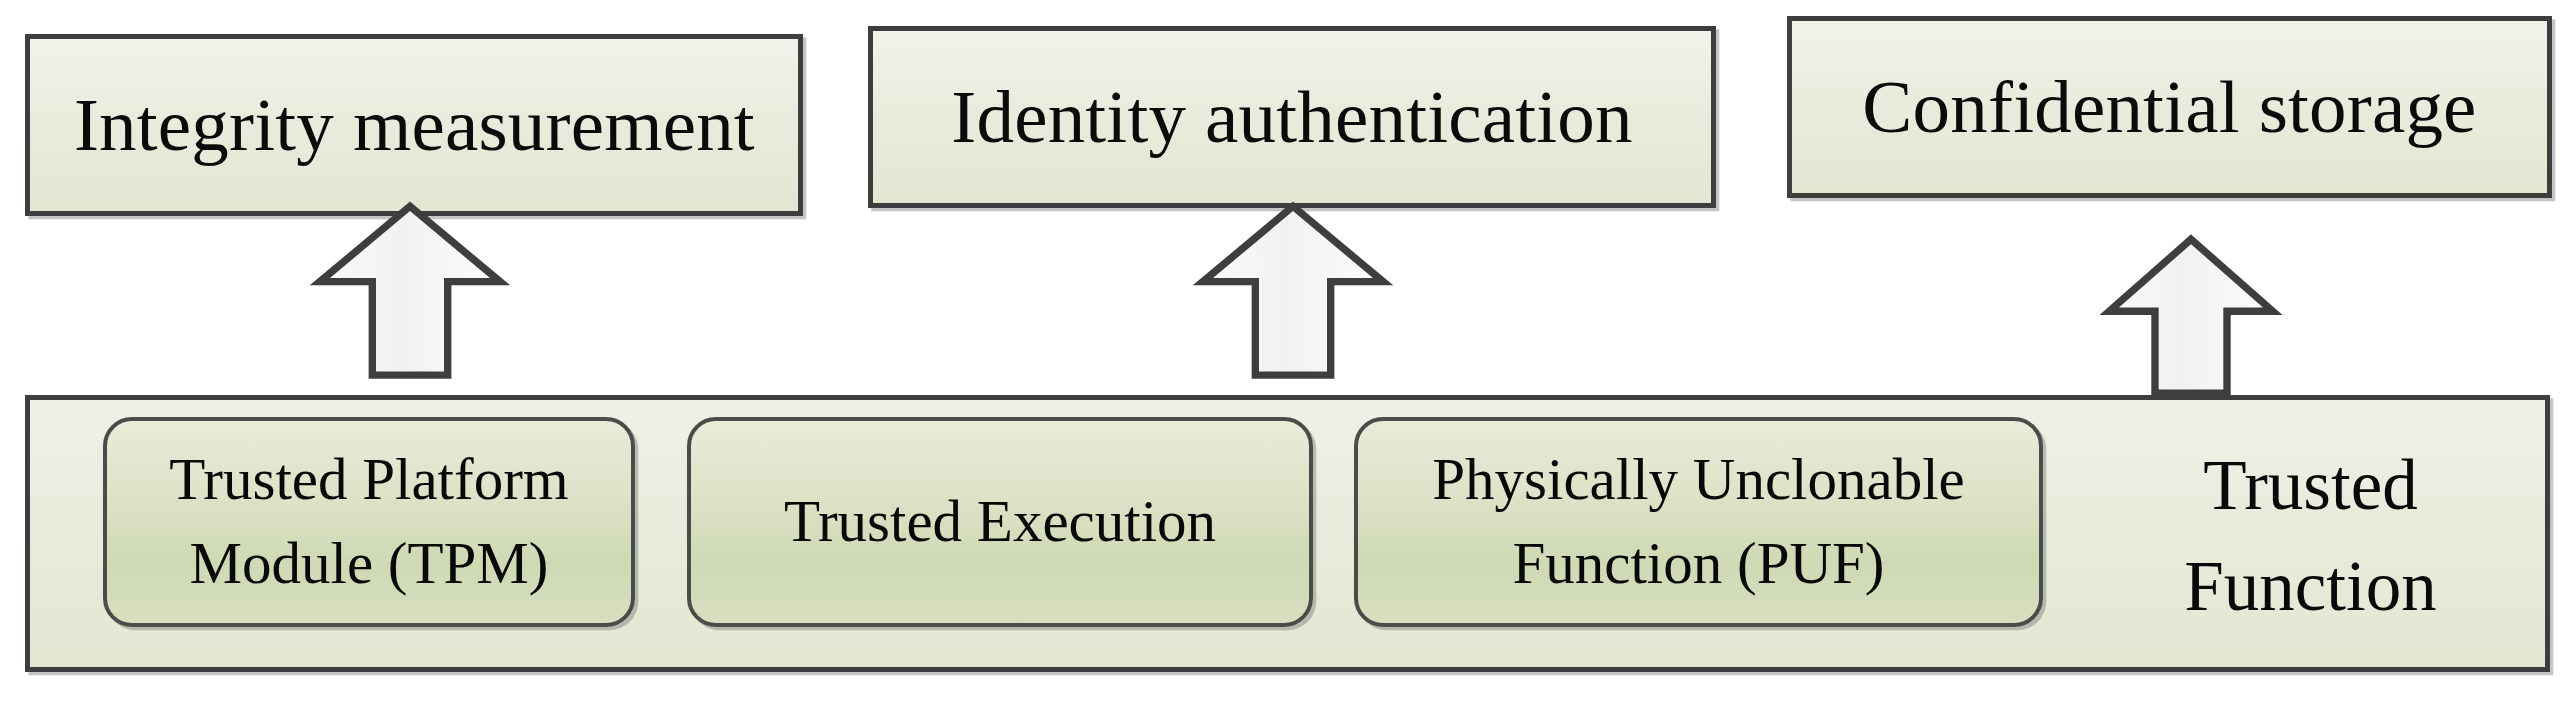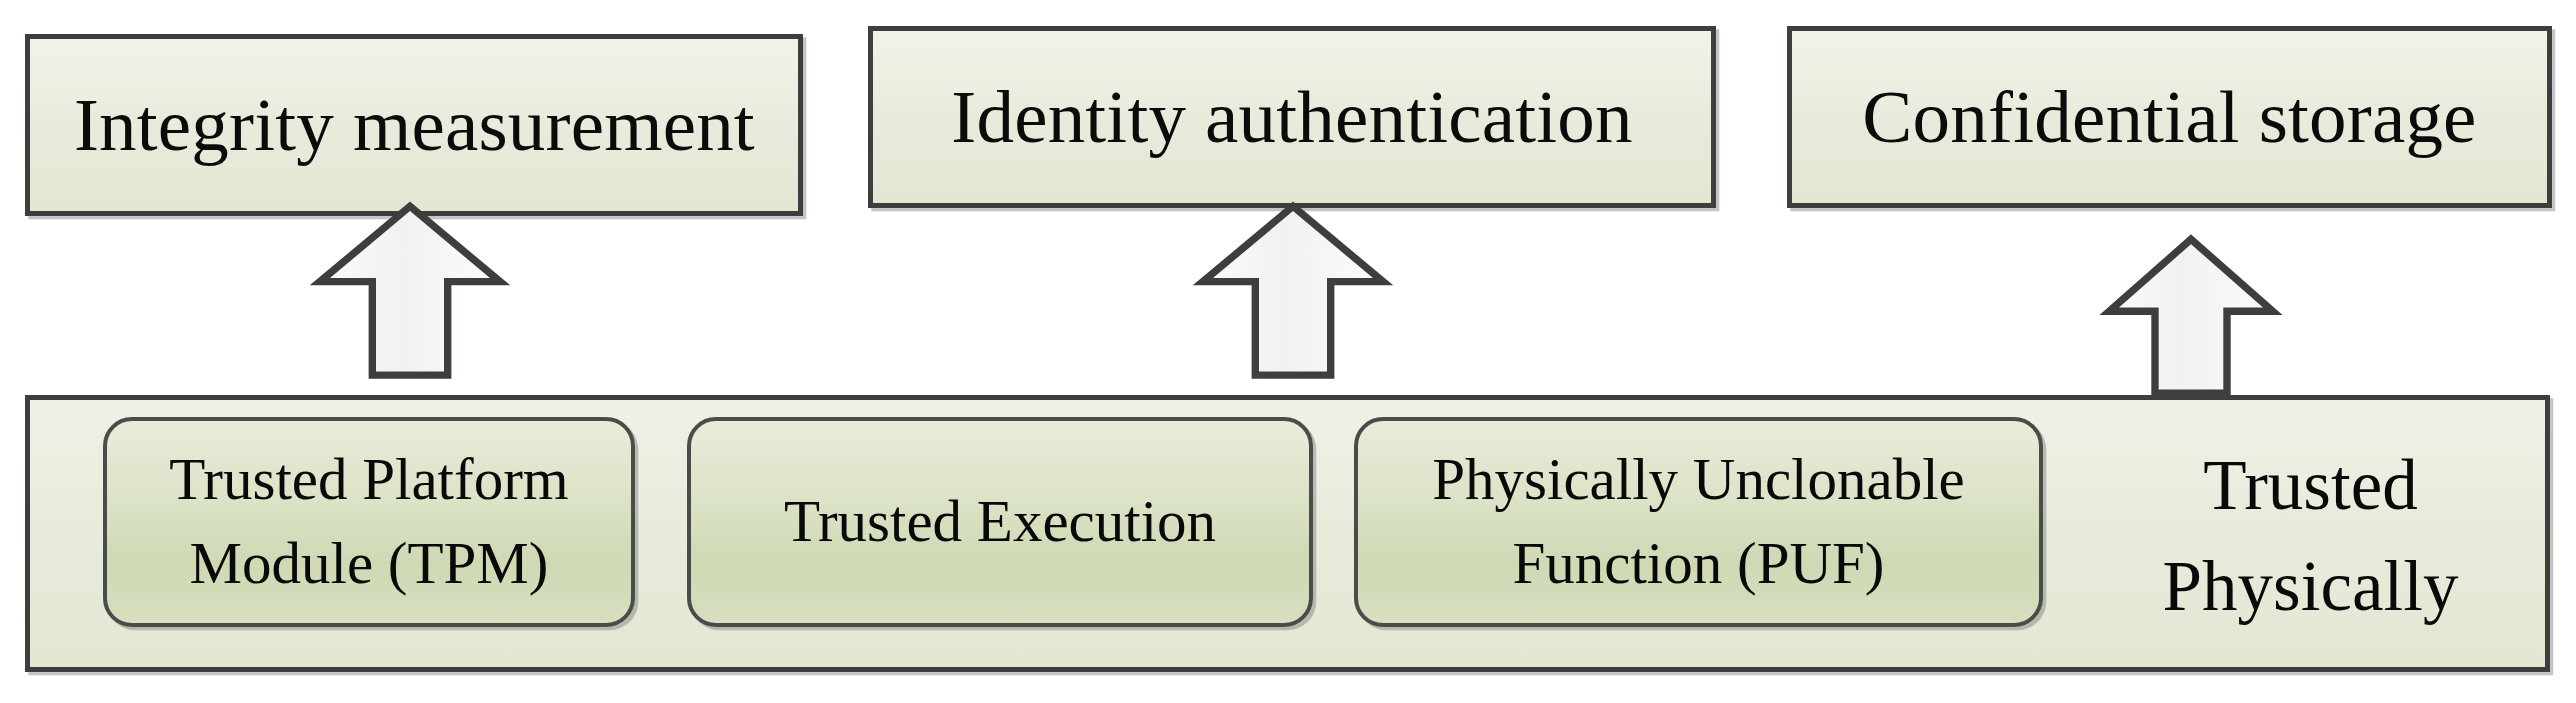--- a/index.html
+++ b/index.html
@@ -38,21 +38,21 @@
   .cap-box-label {
     font-size: 75px;
     line-height: 1.05;
     color: #0b0b0b;
     letter-spacing: 0.2px;
     white-space: nowrap;
   }
 
   #cap-box-0 { left: 25.4px;   top: 26px;  width: 778px;  height: 182px; margin-top: 8px; }
   #cap-box-1 { left: 868px; top: 26px;  width: 848px; height: 182px; }
-  #cap-box-2 { left: 1787px; top: 26px;  width: 765px;  height: 182px; }
+  #cap-box-2 { left: 1787px; top: 16px;  width: 765px;  height: 182px; }
 
   
   .arrow {
     position: absolute;
   }
   .arrow svg { display: block; overflow: visible; }
 
   #arrow-0 { left: 313px;  top: 203px; width: 194px; height: 177px; }
   #arrow-1 { left: 1196px; top: 203px; width: 194px; height: 177px; }
   #arrow-2 { left: 2094px; top: 236px; width: 194px; height: 162px; }
@@ -177,17 +177,17 @@
 
   <div class="tech-pill" id="tech-pill-2">
     <span class="tech-pill-label">
       <span>Physically Unclonable</span><br>
       <span>Function (PUF)</span>
     </span>
   </div>
 
   <div id="panel-caption">
     <span>Trusted</span><br>
-    <span>Physically</span>
+    <span>Function</span>
   </div>
 
 </div>
 
 
 </body></html>

